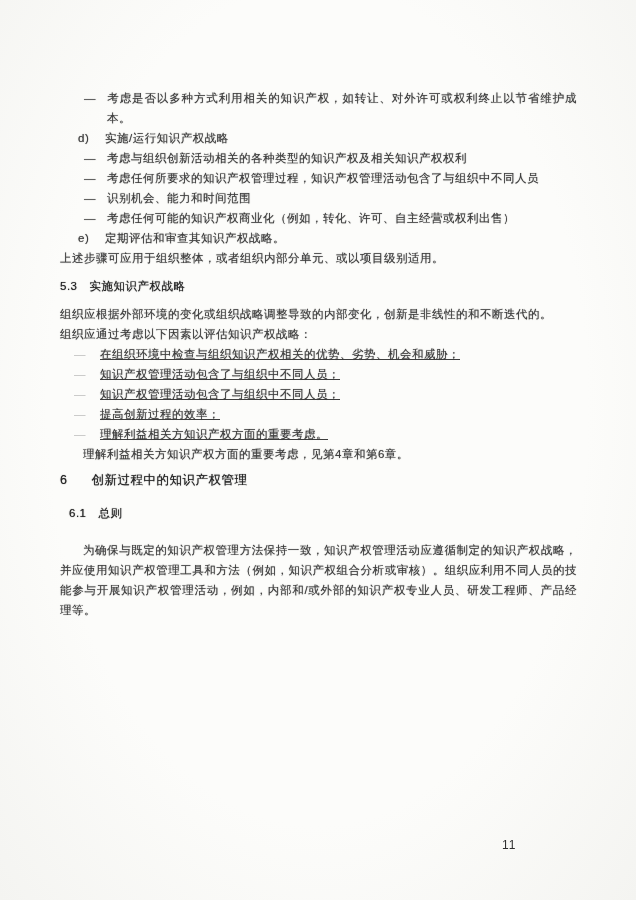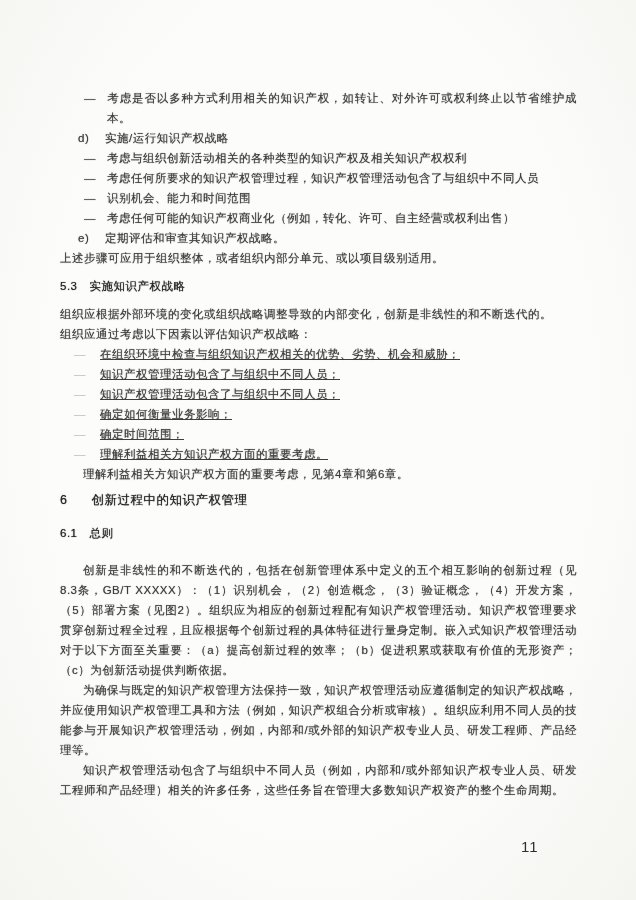--- a/index.html
+++ b/index.html
@@ -42,25 +42,25 @@
   .plain{text-indent:0;}
   
   .h-sub, .h-main{
     font-weight:normal;color:#242424;
     text-shadow:0 0 1px rgba(30,30,30,0.75);
   }
   .h-sub{font-size:11.5px;margin:8px 0 8px;}
   .h-sub .hnum{display:inline-block;margin-right:12px;}
   .h-main{font-size:12.5px;margin:6px 0 13px;}
   .h-main .hnum{display:inline-block;margin-right:24px;}
-  .h-sub2{margin:3px 0 17px;}
+  .h-sub2{margin:3px 9px 17px;}
   .pagenum{
     position:absolute;
-    left:521px;top:838px;
-    font-size:15px;color:#2f2f2f;
+    left:502px;top:838px;
+    font-size:12px;color:#2f2f2f;
     letter-spacing:1px;
   }
 </style>
 </head>
 <body>
 
 <div class="page">
   <div class="content">
 
     <p class="li-dash"><span class="dash">—</span><span>考虑是否以多种方式利用相关的知识产权，如转让、对外许可或权利终止以节省维护成本。</span></p>
@@ -77,30 +77,27 @@
     <p class="para plain">上述步骤可应用于组织整体，或者组织内部分单元、或以项目级别适用。</p>
 
     <p class="h-sub"><span class="hnum">5.3</span><span>实施知识产权战略</span></p>
 
     <p class="para plain">组织应根据外部环境的变化或组织战略调整导致的内部变化，创新是非线性的和不断迭代的。</p>
     <p class="para plain">组织应通过考虑以下因素以评估知识产权战略：</p>
 
     <p class="li-dash faint"><span class="dash">—</span><span>在组织环境中检查与组织知识产权相关的优势、劣势、机会和威胁；</span></p>
     <p class="li-dash faint"><span class="dash">—</span><span>知识产权管理活动包含了与组织中不同人员；</span></p>
     <p class="li-dash faint"><span class="dash">—</span><span>知识产权管理活动包含了与组织中不同人员；</span></p>
-    <p class="li-dash faint"><span class="dash">—</span><span>确定如何衡量业务影响；</span></p>
-    <p class="li-dash faint"><span class="dash">—</span><span>确定时间范围；</span></p>
+    <p class="li-dash faint"><span class="dash">—</span><span>提高创新过程的效率；</span></p>
     <p class="li-dash faint"><span class="dash">—</span><span>理解利益相关方知识产权方面的重要考虑。</span></p>
 
     <p class="para">理解利益相关方知识产权方面的重要考虑，见第4章和第6章。</p>
 
     <p class="h-main"><span class="hnum">6</span><span>创新过程中的知识产权管理</span></p>
 
     <p class="h-sub h-sub2"><span class="hnum">6.1</span><span>总则</span></p>
 
-    <p class="para">创新是非线性的和不断迭代的，包括在创新管理体系中定义的五个相互影响的创新过程（见8.3条，GB/T XXXXX）：（1）识别机会，（2）创造概念，（3）验证概念，（4）开发方案，（5）部署方案（见图2）。组织应为相应的创新过程配有知识产权管理活动。知识产权管理要求贯穿创新过程全过程，且应根据每个创新过程的具体特征进行量身定制。嵌入式知识产权管理活动对于以下方面至关重要：（a）提高创新过程的效率；（b）促进积累或获取有价值的无形资产；（c）为创新活动提供判断依据。</p>
     <p class="para">为确保与既定的知识产权管理方法保持一致，知识产权管理活动应遵循制定的知识产权战略，并应使用知识产权管理工具和方法（例如，知识产权组合分析或审核）。组织应利用不同人员的技能参与开展知识产权管理活动，例如，内部和/或外部的知识产权专业人员、研发工程师、产品经理等。</p>
-    <p class="para">知识产权管理活动包含了与组织中不同人员（例如，内部和/或外部知识产权专业人员、研发工程师和产品经理）相关的许多任务，这些任务旨在管理大多数知识产权资产的整个生命周期。</p>
 
   </div>
 
   <div class="pagenum">11</div>
 </div>
 
 </body></html>

